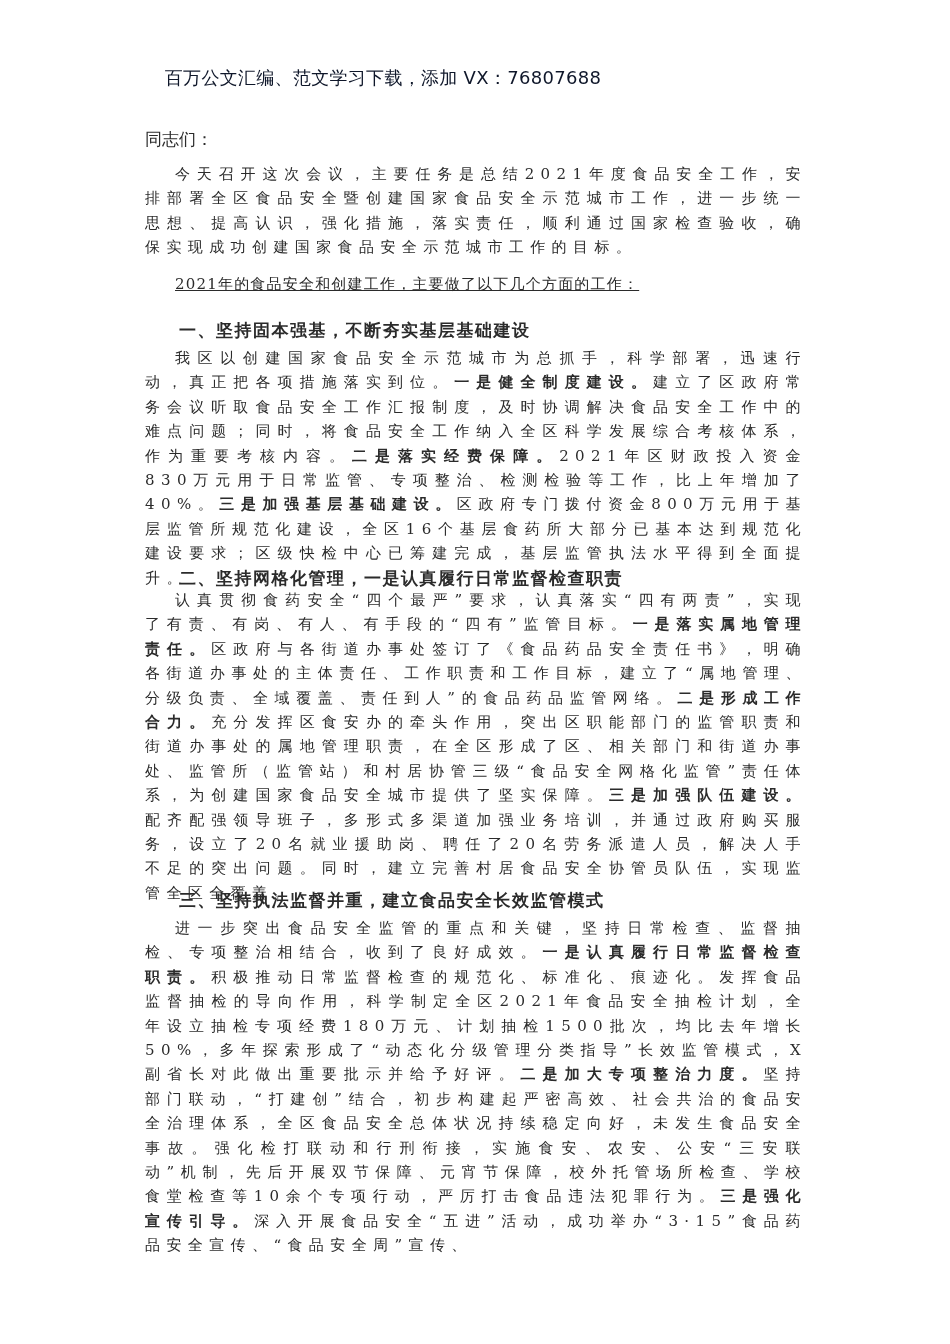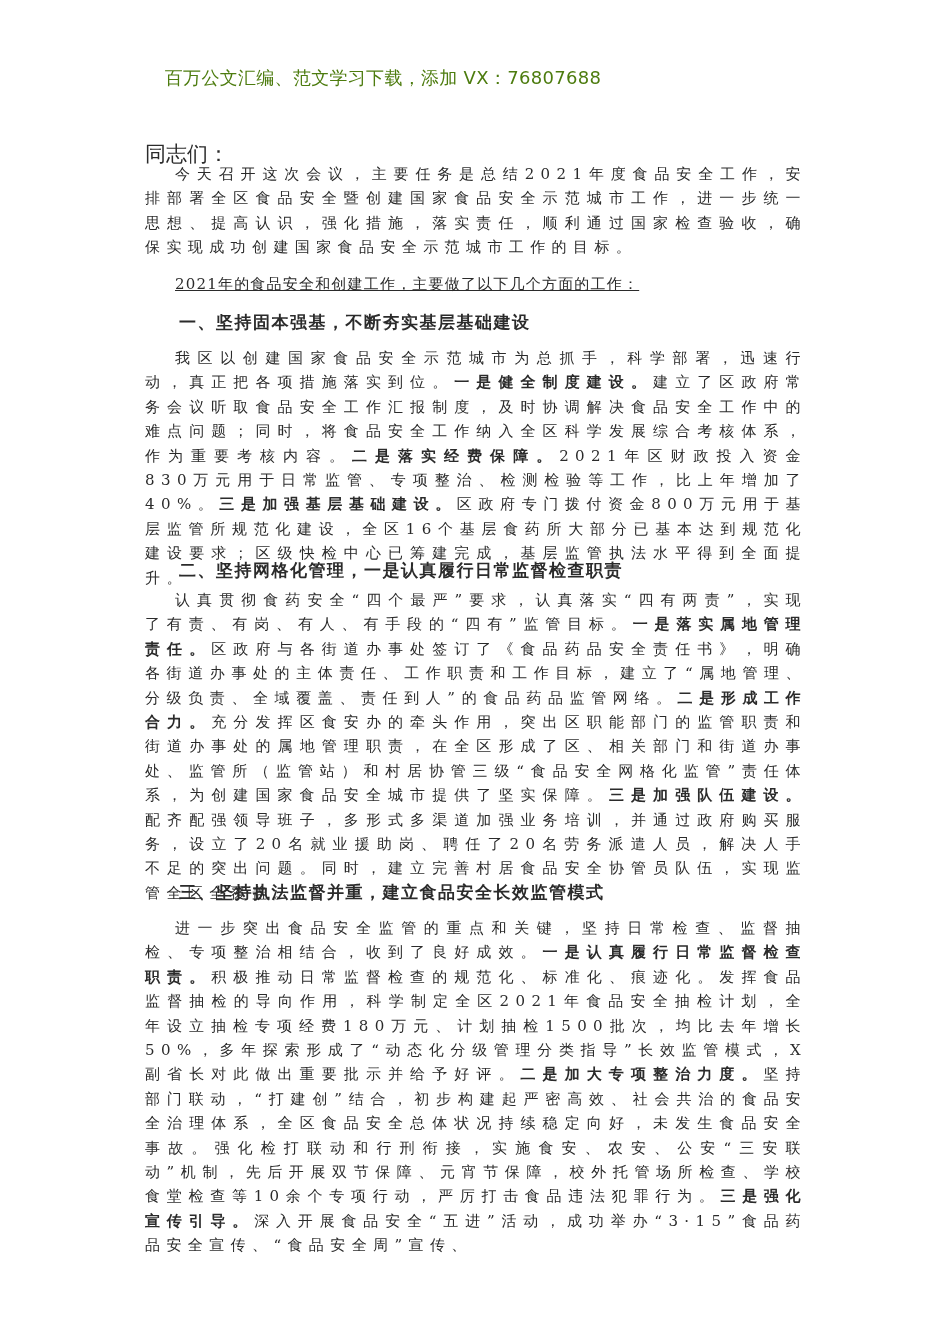--- a/index.html
+++ b/index.html
@@ -1,27 +1,27 @@
 <!DOCTYPE html>
 <html><head>
 <meta charset="utf-8">
 <style>
   html, body { margin:0; padding:0; background:#ffffff; }
   body { width:950px; height:1344px; position:relative; overflow:hidden;
          font-family: "DejaVu Serif", "Liberation Serif", serif; color:#2b2b2b; }
   .page { position:absolute; left:145px; top:0; width:662px; }
   .banner { position:absolute; left:0; top:66px; width:766px; text-align:center;
             font-family:"DejaVu Sans", "Liberation Sans", sans-serif;
-            color:#4d7c0f; font-size:18px; letter-spacing:0.3px; }
-  .greeting { position:absolute; top:140px; font-size:21px; }
+            color:#0f172a; font-size:18px; letter-spacing:0.3px; }
+  .greeting { position:absolute; top:128px; font-size:17px; }
   p { margin:0; font-size:15px; line-height:24.4px; text-align:justify;
       text-align-last:left; letter-spacing:6.4px; }
   p .b { font-weight:bold;margin-top:40px; }
   .indent { text-indent:2em; }
-  .heading { font-weight:bold; letter-spacing:1.5px; text-indent:2em; font-size:17px; }
+  .heading { font-weight:bold; letter-spacing:1.5px; text-indent:2em; font-size:17px;margin-top:8px; }
   .blk { position:absolute; left:0; width:662px; }
 </style>
 </head>
 <body>
 
 <div class="banner">百万公文汇编、范文学习下载，添加 VX：76807688</div>
 
 <div class="page">
   <div class="greeting">同志们：</div>
 

